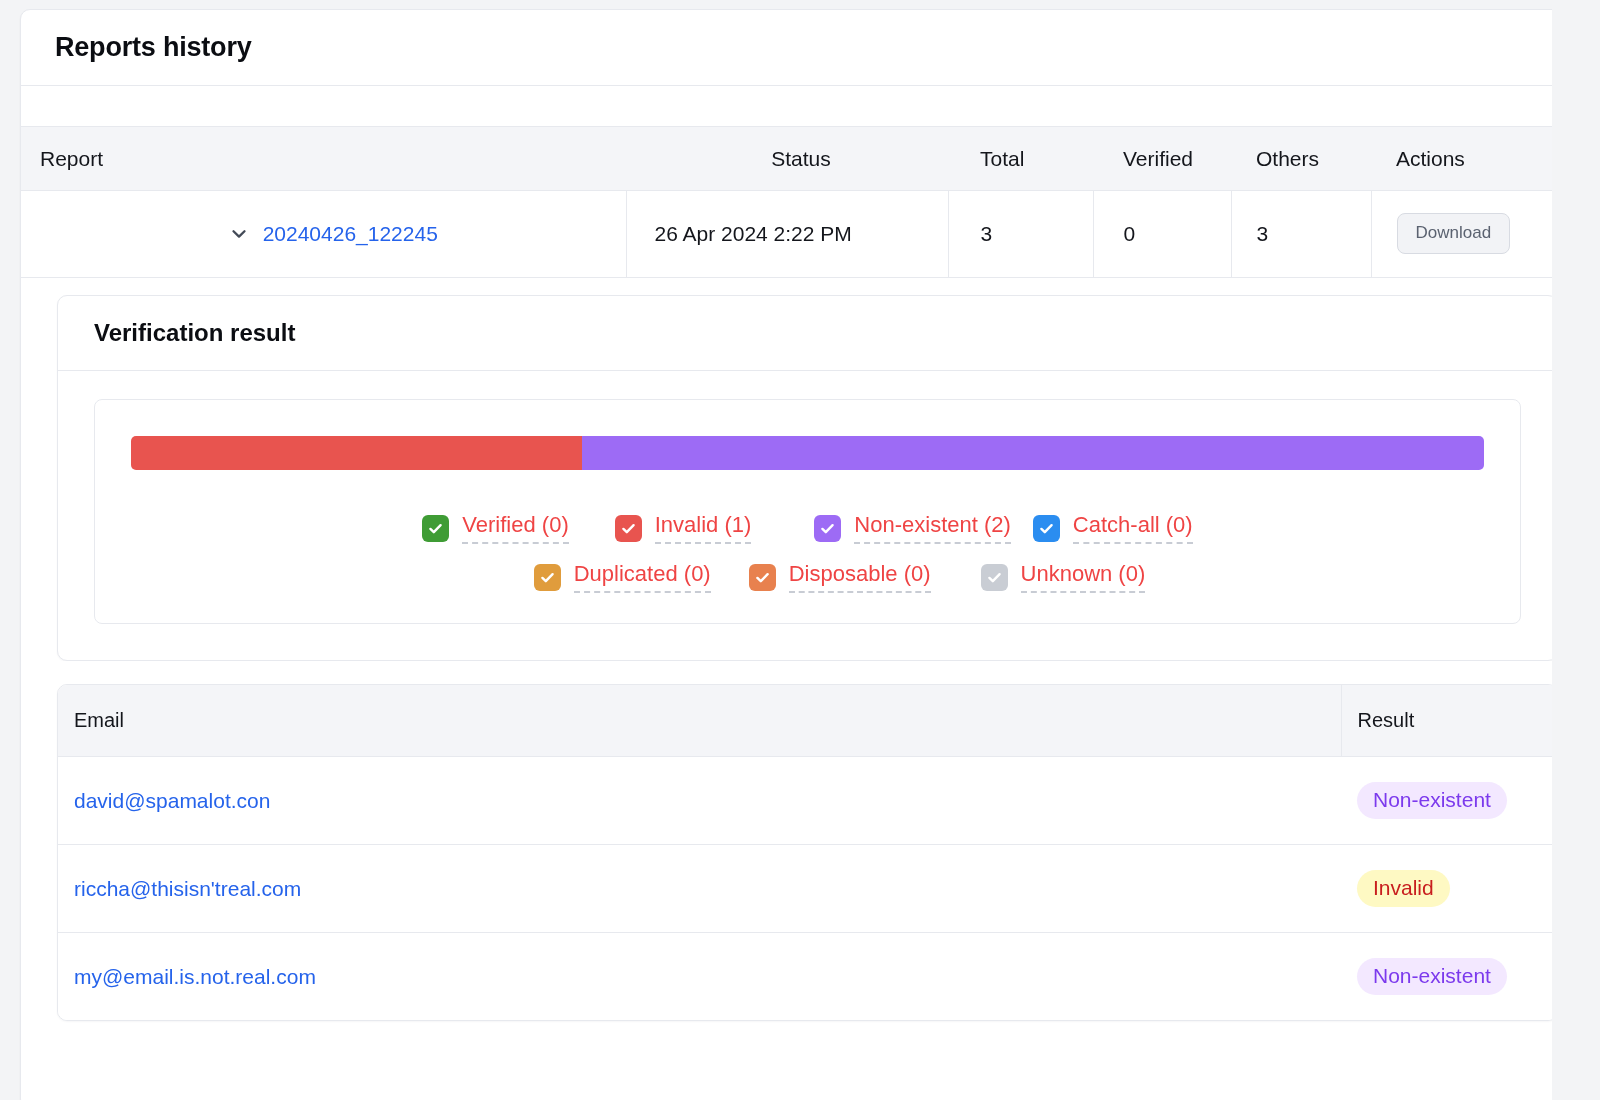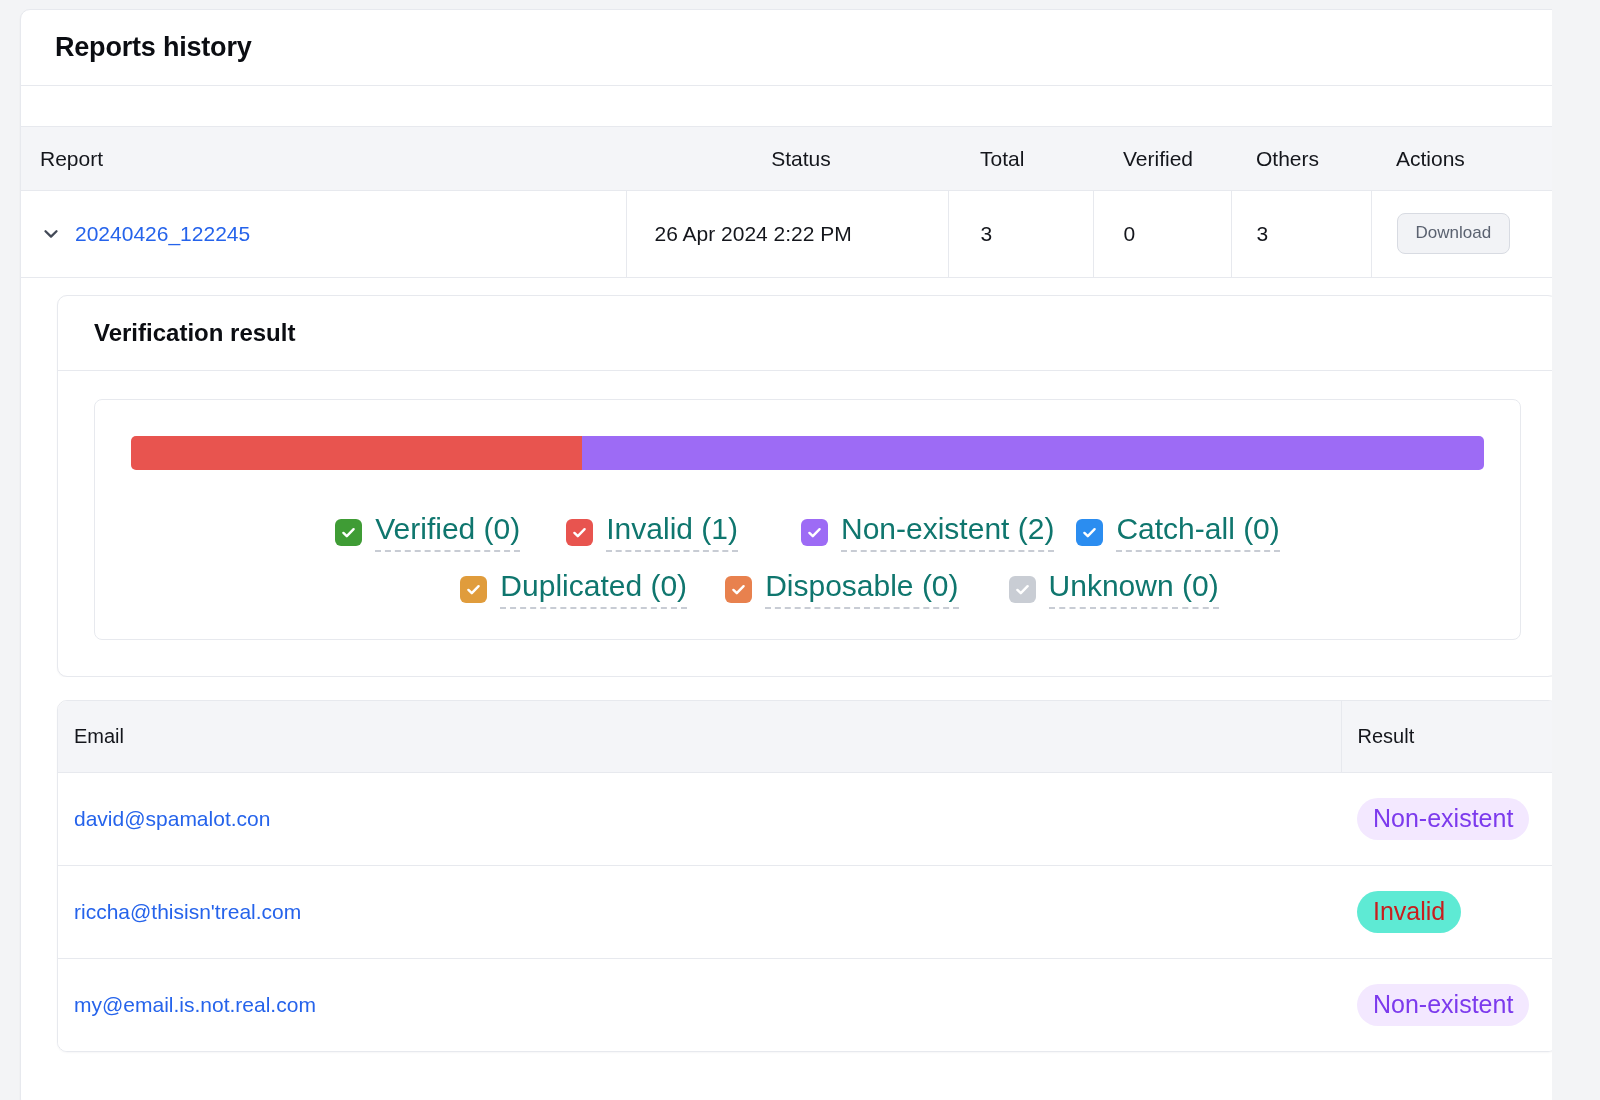--- a/index.html
+++ b/index.html
@@ -74,21 +74,21 @@
     vertical-align: middle;
     background: #fff;
   }
   .reports-table tbody td.c-report   { padding-left: 19px; }
   .reports-table tbody td.c-status   { padding-left: 28px; }
   .reports-table tbody td.c-total    { padding-left: 32px; }
   .reports-table tbody td.c-verified { padding-left: 30px; }
   .reports-table tbody td.c-others   { padding-left: 25px; }
   .reports-table tbody td.c-actions  { padding-left: 25px; border-right: none; }
 
-  .report-cell-inner { display: flex; align-items: center; gap: 13px; }
+  .report-cell-inner { display: flex; align-items: center; gap: 13px; justify-content: center; }
   .chevron-btn {
     width: 22px; height: 22px;
     display: flex; align-items: center; justify-content: center;
     cursor: pointer;
   }
   .chevron-btn svg { display: block; }
   .report-link {
     color: #2563eb;
     font-size: 21px;
     text-decoration: none;
@@ -151,22 +151,22 @@
     cursor: pointer;
   }
   .cb {
     width: 27px; height: 27px;
     border-radius: 6px;
     display: flex; align-items: center; justify-content: center;
     flex: 0 0 auto;
   }
   .cb svg { display: block; }
   .legend-label {
-    font-size: 30px;
-    color: #0f766e;
+    font-size: 22px;
+    color: #ef4444;
     border-bottom: 2px dashed #c8ccd4;
     padding-bottom: 4px;
     white-space: nowrap;
   }
 
   
   .emails-wrap { padding: 23px 21px 22px 36px; background: #fff; }
   .emails-card {
     border: 1px solid #e7e9ee;
     border-radius: 10px;
@@ -192,27 +192,27 @@
     border-bottom: 1px solid #e7e9ee;
     background: #fff;
     vertical-align: middle;
   }
   .emails-table tbody tr:last-child td { border-bottom: none; }
   .emails-table tbody td.e-email  { padding-left: 16px; }
   .emails-table tbody td.e-result { padding-left: 16px; }
   .email-link { color: #2563eb; text-decoration: none; cursor: pointer; }
   .badge {
     display: inline-block;
-    font-size: 25px;
+    font-size: 21px;
     padding: 6px 16px 7px 16px;
     border-radius: 999px;
     white-space: nowrap;
   }
   .badge-nonexistent { background: #f3e8ff; color: #7c3aed; }
-  .badge-invalid     { background: #5eead4; color: #c81e1e; }
+  .badge-invalid     { background: #fef9c3; color: #c81e1e; }
 </style>
 </head>
 <body>
 
 <div class="page">
   <div class="outer-card">
 
     <div class="card-title-bar">
       <div class="card-title">Reports history</div>
     </div>

